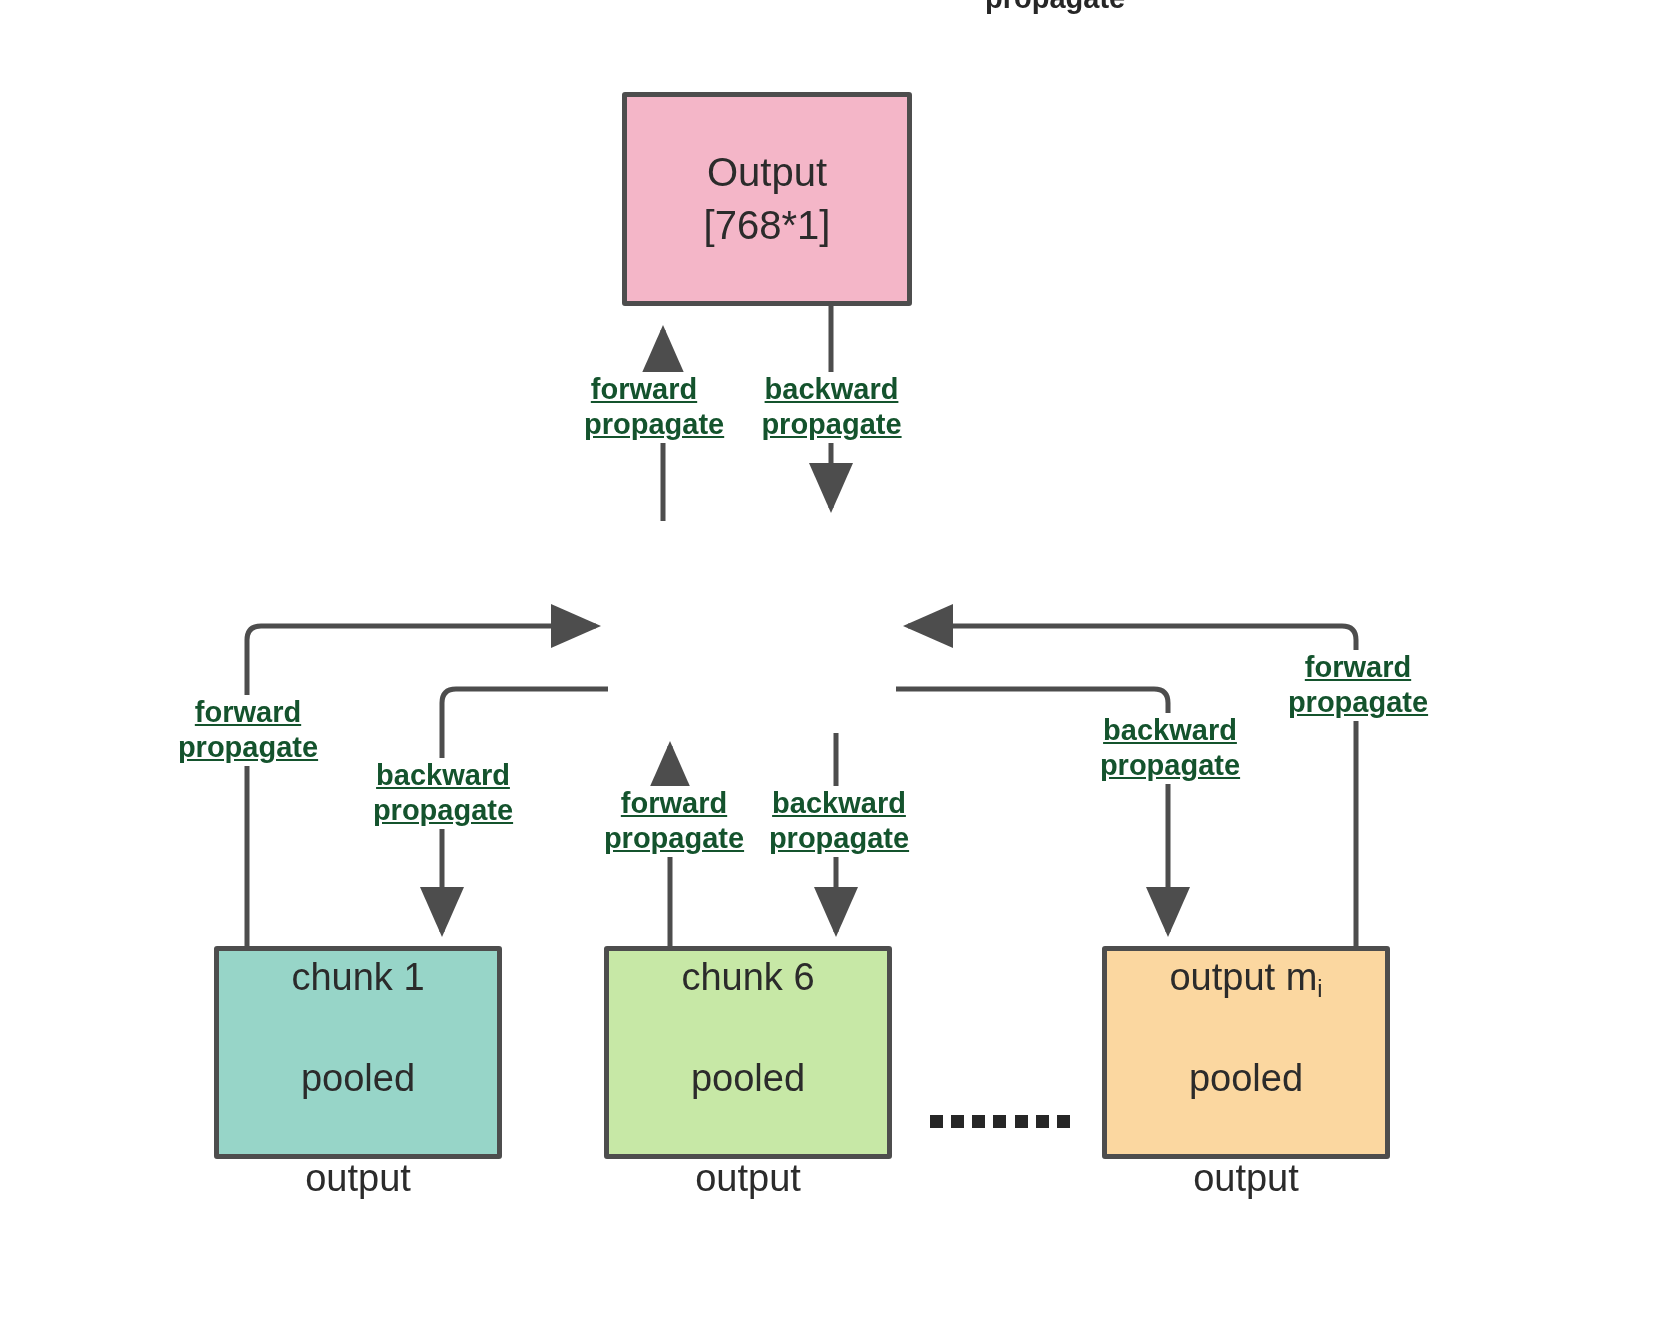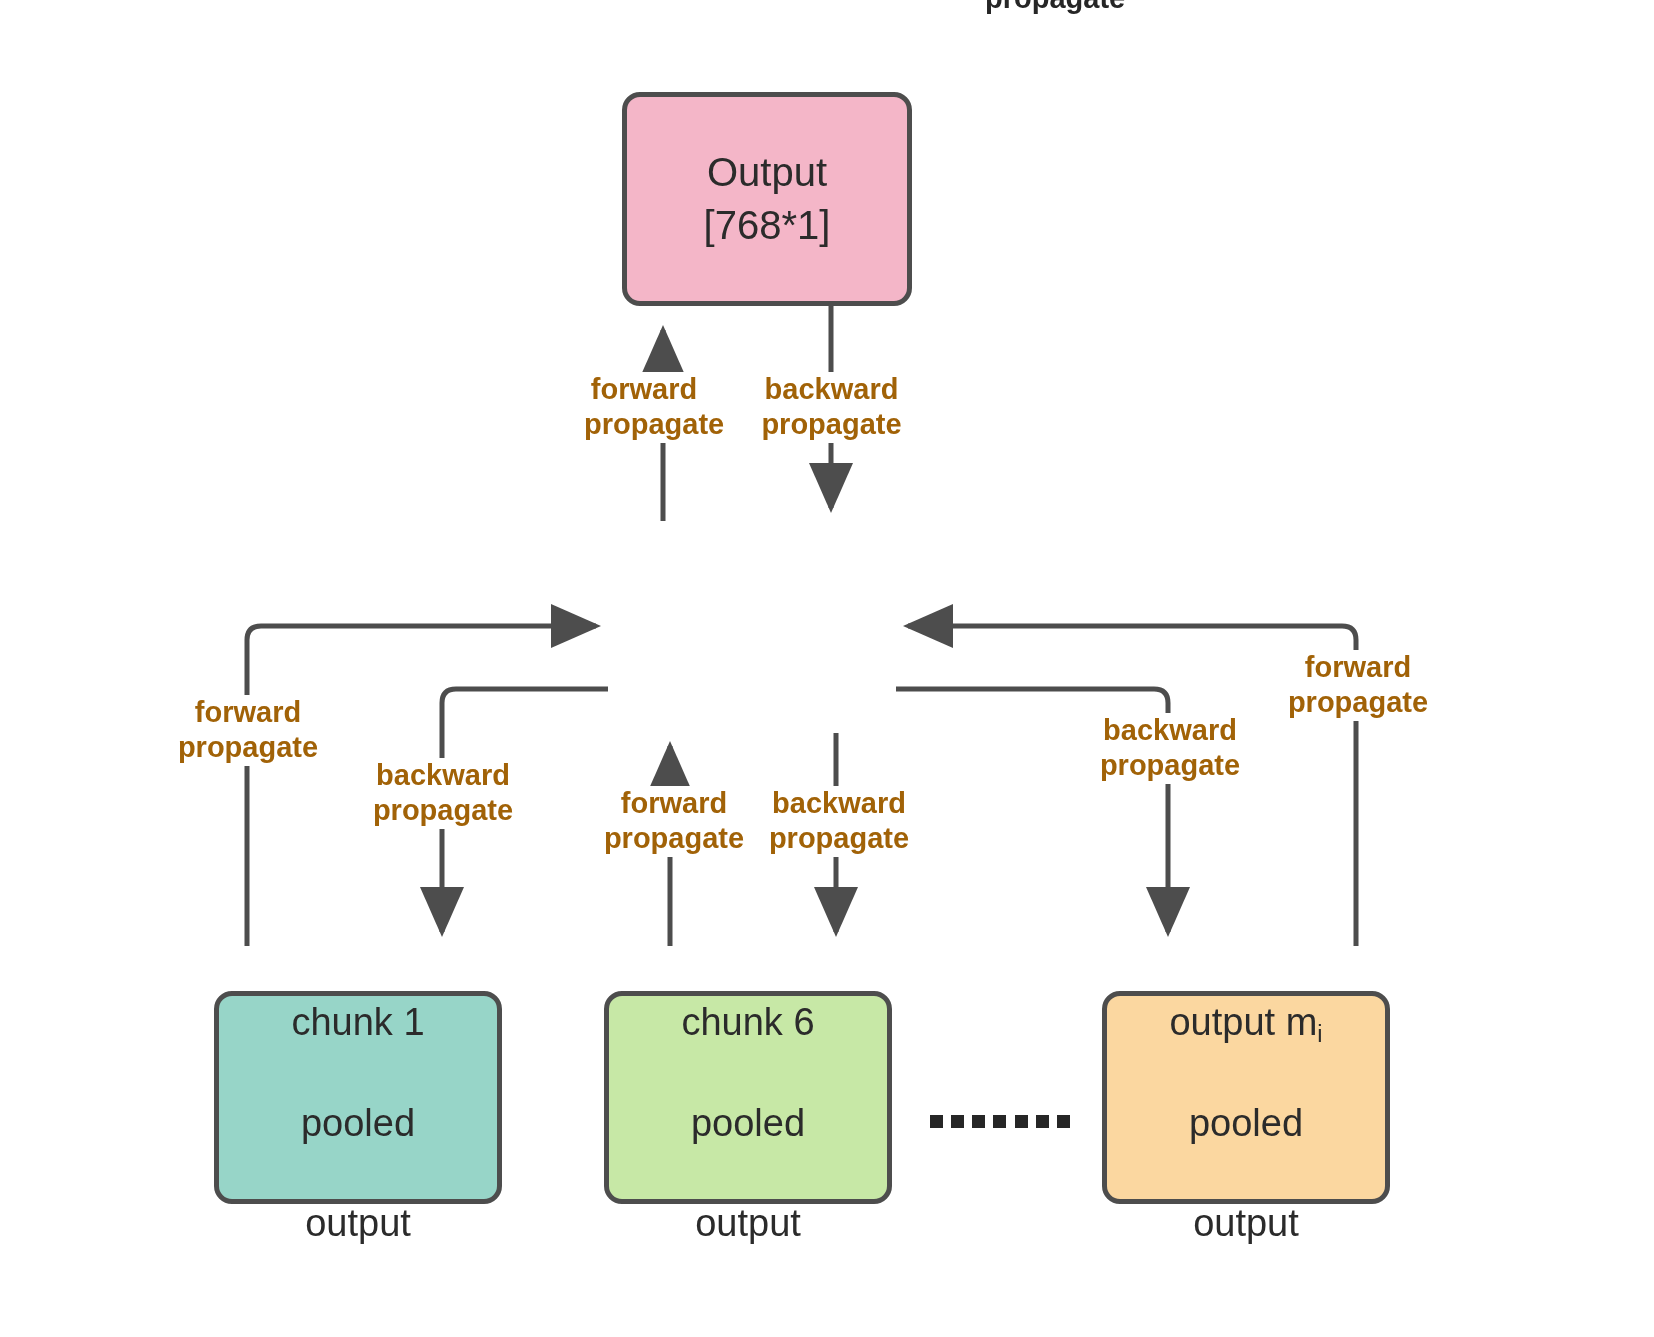--- a/index.html
+++ b/index.html
@@ -23,21 +23,21 @@
     left: 0;
     top: 0;
     width: 1654px;
     height: 1337px;
     pointer-events: none;
   }
   .node {
     position: absolute;
     box-sizing: border-box;
     border: 5px solid #4d4d4d;
-    border-radius: 18px;
+    border-radius: 3px;
     display: flex;
     align-items: center;
     justify-content: center;
     text-align: center;
     color: #2b2b2b;
     font-family: "Liberation Sans", sans-serif;
     font-weight: 400;
     line-height: 1.32;
     white-space: pre-line;
   }
@@ -54,21 +54,20 @@
     top: 521px;
     width: 288px;
     height: 212px;
     background: #fbb0a4;
     font-size: 38px;
   }
   .node-chunk {
     width: 288px;
     height: 213px;
     font-size: 38px;
-    margin-top: 45px;
   }
   .node-chunk1 {
     left: 214px;
     top: 946px;
     background: #97d5c8;
   }
   .node-chunk2 {
     left: 604px;
     top: 946px;
     background: #c7e8a6;
@@ -83,25 +82,26 @@
     vertical-align: baseline;
     position: relative;
     top: 0.28em;
   }
   .edge-label {
     position: absolute;
     font-family: "Liberation Sans", sans-serif;
     font-weight: bold;
     font-size: 29px;
     line-height: 1.22;
-    color: #a16207;
+    color: #14532d;
     text-align: center;
     white-space: pre-line;
     background: #ffffff;
     padding: 0 2px;
+    text-decoration: underline;
   }
   .dots {
     position: absolute;
     left: 930px;
     top: 1106px;
     width: 140px;
     height: 30px;
     display: flex;
     align-items: center;
     justify-content: space-between;

